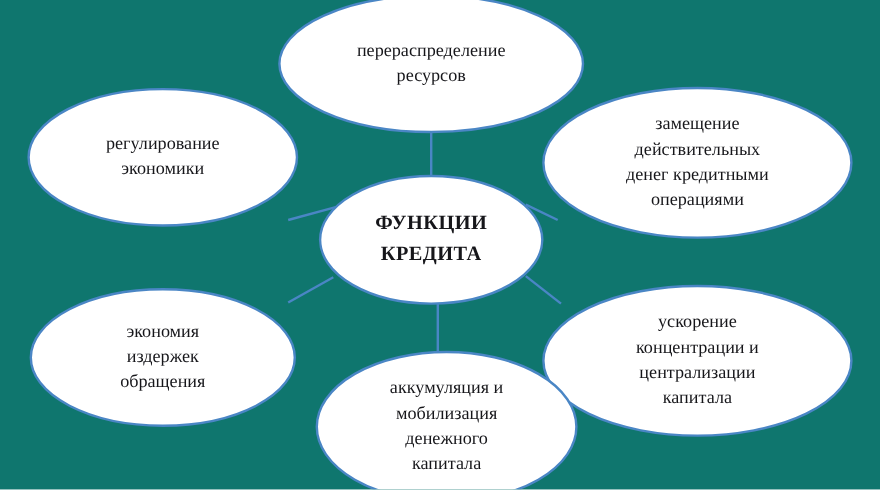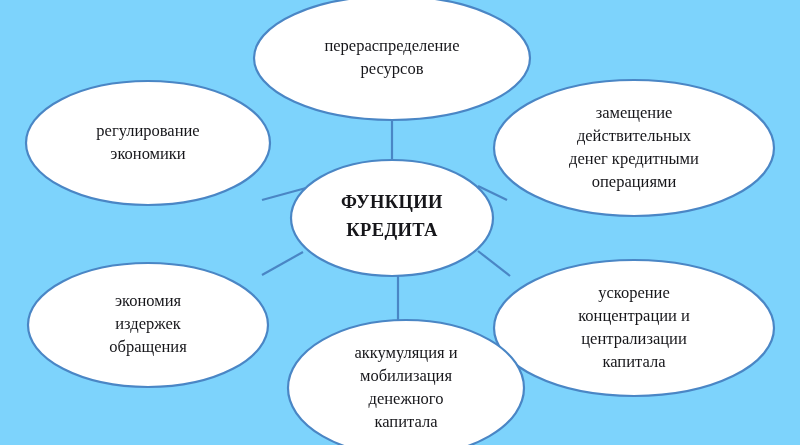--- a/index.html
+++ b/index.html
@@ -7,21 +7,21 @@
     padding: 0;
     background: #ffffff;
   }
   body {
     font-family: "Liberation Serif", "DejaVu Serif", serif;
   }
   #diagram-root {
     position: relative;
     width: 800px;
     height: 445px;
-    background: #7dd3fc;
+    background: #0f766e;
     overflow: hidden;
   }
   #diagram-svg {
     position: absolute;
     top: 0;
     left: 0;
     width: 800px;
     height: 445px;
     display: block;
   }

